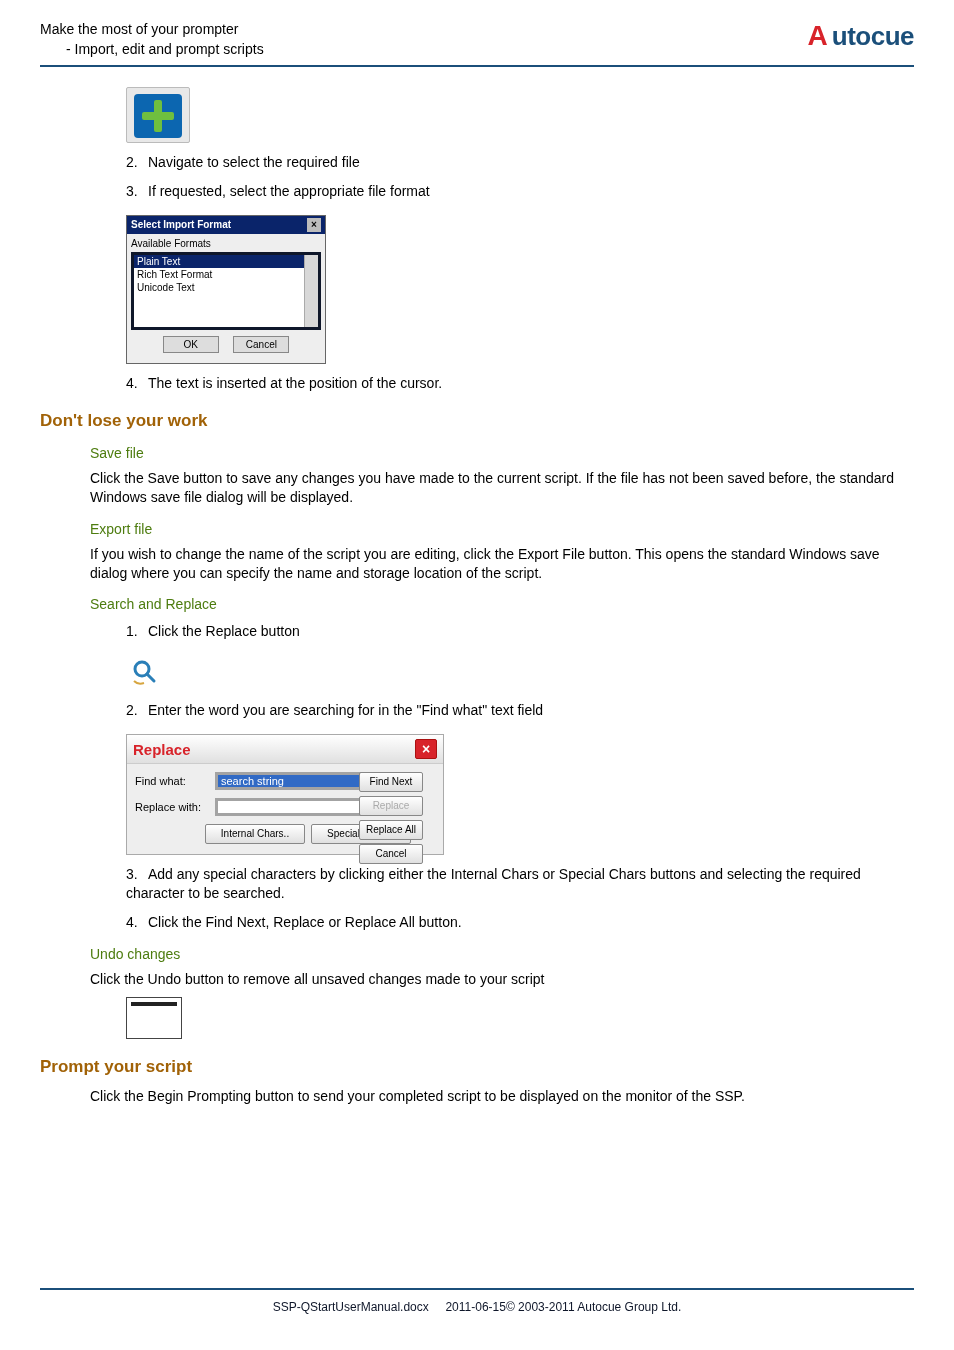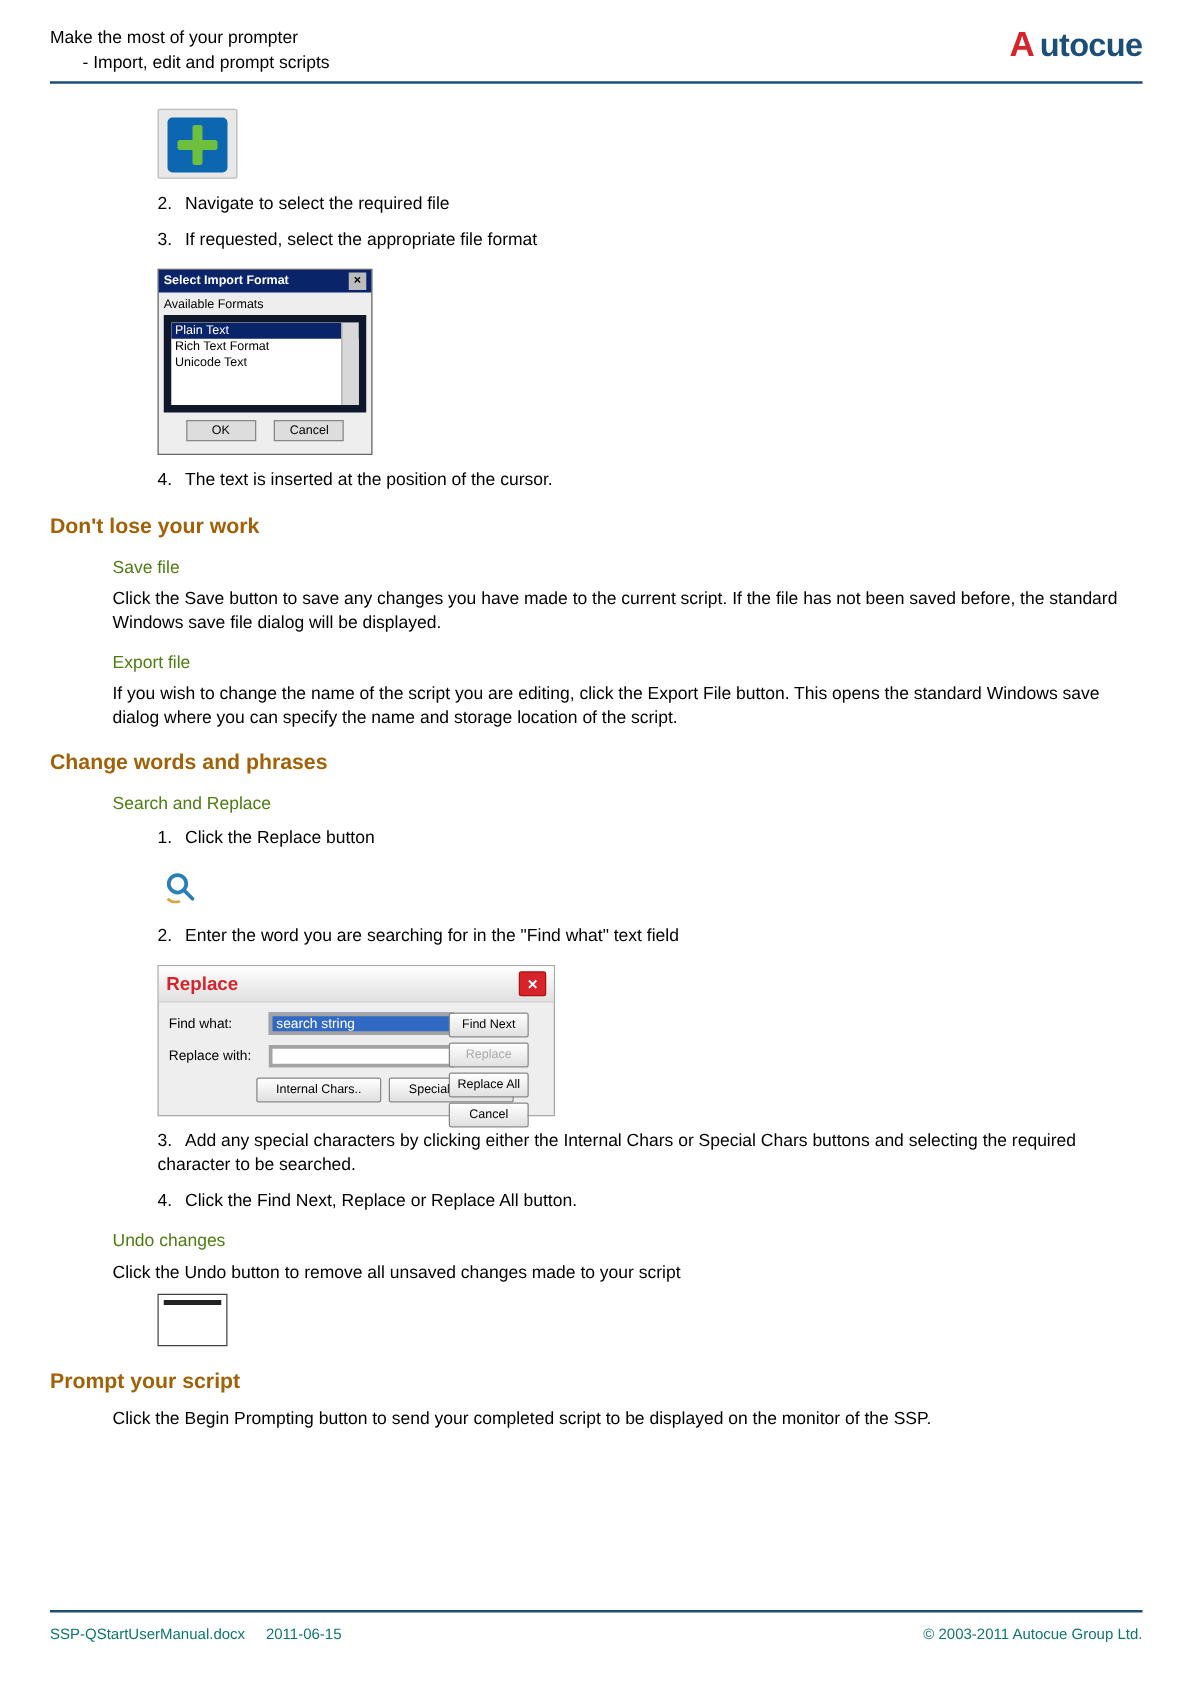--- a/index.html
+++ b/index.html
@@ -16,26 +16,26 @@
 ol.numlist li .num { display:inline-block; width:22px; }
 .h2 { color:#a16207; font-size:17px; font-weight:bold; margin:18px 0 10px -50px; }
 .h3 { color:#4d7c0f; font-size:14px; font-weight:normal; margin:14px 0 8px 0; }
 .para { margin:8px 0 8px 0; line-height:1.35; }
 .icon-box { width:64px; height:56px; border:1px solid #bbb; background:#e8e8e8; margin:6px 0 6px 36px; position:relative; border-radius:2px; }
 .plus-icon { width:48px; height:44px; margin:6px auto; background:#0c66b0; border-radius:4px; position:relative; }
 .plus-icon:before, .plus-icon:after { content:""; position:absolute; background:#6fbf3f; }
 .plus-icon:before { left:20px; top:6px; width:8px; height:32px; border-radius:2px; }
 .plus-icon:after { left:8px; top:18px; width:32px; height:8px; border-radius:2px; }
 
-.dialog-import { width:172px; border:1px solid #666; background:#eee; margin:6px 0 6px 36px; font-size:10px; }
+.dialog-import { width:200px; border:1px solid #666; background:#eee; margin:6px 0 6px 36px; font-size:10px; }
 .dialog-title { background:#0a246a; color:#fff; padding:2px 4px; display:flex; justify-content:space-between; align-items:center; font-weight:bold; }
 .dialog-close { background:#bcbcbc; color:#000; width:14px; height:14px; text-align:center; line-height:13px; font-size:10px; }
 .dialog-body { padding:4px; }
 .dialog-label { font-size:10px; margin-bottom:3px; }
-.format-list { background:#fff; border:6px solid #0f172a; height:78px; position:relative; overflow:hidden; }
+.format-list { background:#fff; border:3px solid #0f172a; height:78px; position:relative; overflow:hidden; }
 .format-list .item { padding:1px 3px; font-size:10px; }
 .format-list .item.sel { background:#0a246a; color:#fff; }
 .format-scroll { position:absolute; right:0; top:0; bottom:0; width:14px; background:#d8d8d8; border-left:1px solid #aaa; }
 .dialog-btns { text-align:center; padding:6px 0; }
 .dialog-btn { display:inline-block; width:56px; background:#ddd; border:1px solid #888; font-size:10px; padding:2px; margin:0 6px; text-align:center; }
 
 .replace-icon { width:36px; height:36px; margin:6px 0 6px 36px; display:flex; align-items:center; justify-content:center; }
 .replace-icon svg { width:32px; height:32px; }
 
 .dialog-replace { width:318px; border:1px solid #aaa; background:#eee; margin:6px 0 6px 36px; font-family:Tahoma,Arial,sans-serif; font-size:11px; }
@@ -49,21 +49,21 @@
 .replace-input.sel { background:#316ac5; color:#fff; }
 .replace-sidebtns { position:absolute; right:20px; top:8px; display:flex; flex-direction:column; gap:4px; }
 .sidebtn { width:64px; height:20px; background:linear-gradient(#fff,#e0e0e0); border:1px solid #888; font-size:10px; text-align:center; line-height:18px; border-radius:2px; }
 .sidebtn.disabled { color:#aaa; }
 .charbtns { display:flex; gap:6px; margin-left:70px; margin-top:4px; }
 .charbtn { width:100px; height:20px; background:linear-gradient(#fff,#e0e0e0); border:1px solid #888; font-size:10px; text-align:center; line-height:18px; border-radius:2px; }
 
 .undo-box { width:56px; height:42px; border:1px solid #444; margin:6px 0 6px 36px; background:#fff; position:relative; }
 .undo-box:before { content:""; position:absolute; top:4px; left:4px; right:4px; height:4px; background:#222; }
 
-.footer { position:absolute; bottom:36px; left:40px; right:40px; border-top:2px solid #1b4f7a; padding-top:10px; display:flex; justify-content:space-between; font-size:12px; color:#0f766e; }
+.footer { position:absolute; bottom:36px; left:40px; right:40px; border-top:2px solid #1b4f7a; padding-top:10px; display:flex; justify-content:center; font-size:12px; color:#0f172a; }
 </style>
 </head>
 <body>
 
 <div class="page">
 
   <div class="header">
     <div class="header-left">
       <div>Make the most of your prompter</div>
       <div style="padding-left:26px">- Import, edit and prompt scripts</div>
@@ -108,21 +108,20 @@
     <ol class="numlist">
       <li><span class="num">4.</span><span>The text is inserted at the position of the cursor.</span></li>
     </ol>
 
     <div class="h2">Don't lose your work</div>
     <div class="h3">Save file</div>
     <p class="para">Click the Save button to save any changes you have made to the current script. If the file has not been saved before, the standard Windows save file dialog will be displayed.</p>
     <div class="h3">Export file</div>
     <p class="para">If you wish to change the name of the script you are editing, click the Export File button. This opens the standard Windows save dialog where you can specify the name and storage location of the script.</p>
 
-    <div class="h2">Change words and phrases</div>
     <div class="h3">Search and Replace</div>
 
     <ol class="numlist">
       <li><span class="num">1.</span><span>Click the Replace button</span></li>
     </ol>
 
     <div class="replace-icon">
       <svg viewBox="0 0 32 32">
         <circle cx="14" cy="12" r="7" fill="none" stroke="#2a7fb8" stroke-width="3"></circle>
         <line x1="19" y1="17" x2="26" y2="24" stroke="#2a7fb8" stroke-width="3" stroke-linecap="round"></line>

